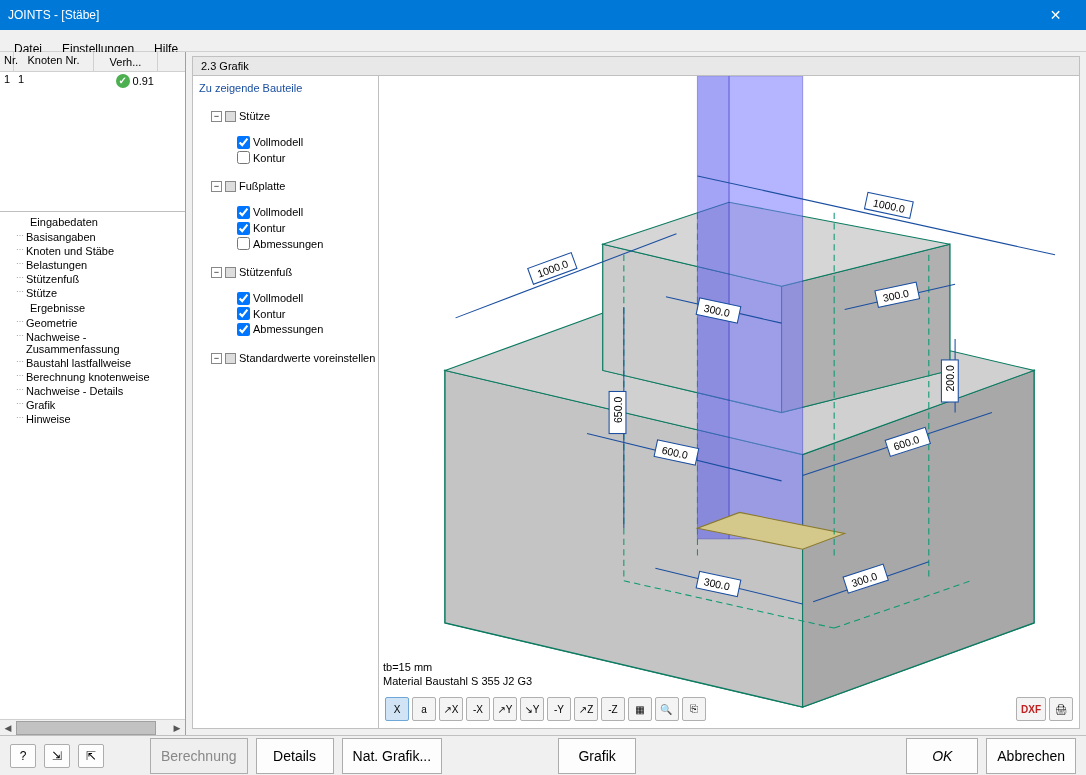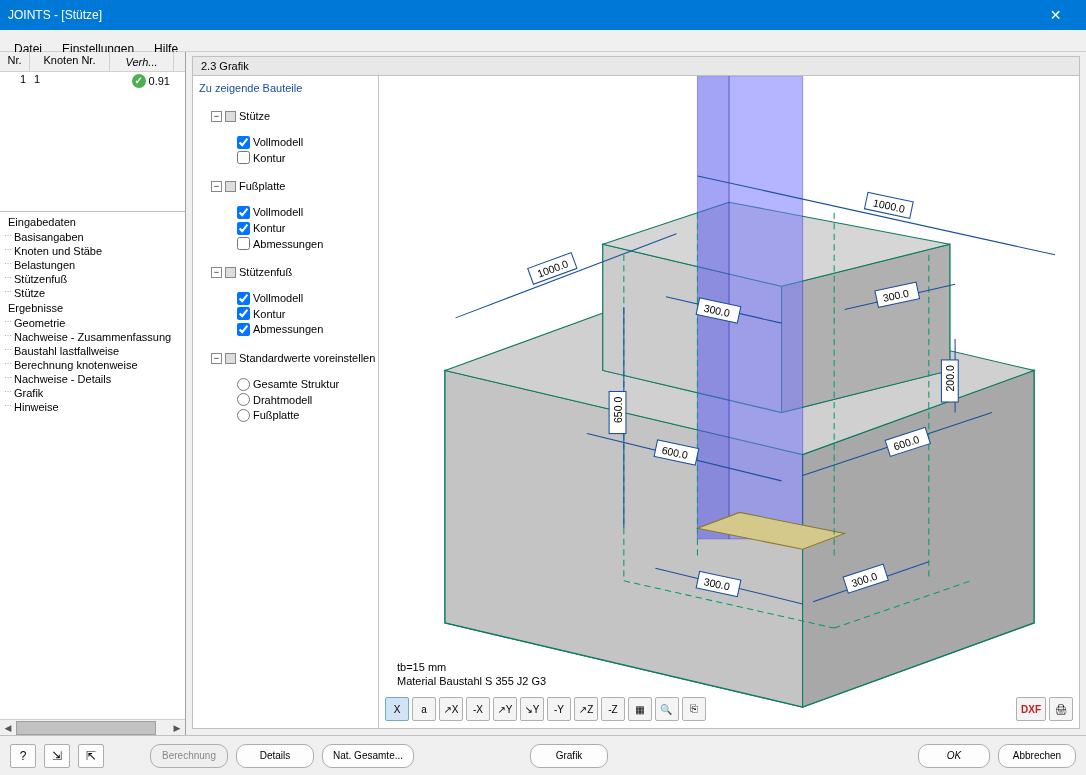--- a/index.html
+++ b/index.html
@@ -48,27 +48,27 @@
     border-right: 1px solid #a0a0a0;
     display: flex;
     flex-direction: column;
     background: #f6f6f6;
   }
   .table-section { flex: 0 0 160px; border-bottom: 1px solid #c0c0c0; background: #fff; overflow:hidden;}
   .table-header { display: flex; background: #f0f0f0; border-bottom: 1px solid #d0d0d0; height: 20px; }
   .table-header .cell { border-right: 1px solid #d0d0d0; padding: 2px 4px; font-size: 11px; text-align: center; }
   .table-row { display: flex; height: 18px; }
   .table-row .cell { padding: 1px 4px; font-size: 11px; }
-  .c-nr { width: 30px; text-align: right;}
+  .c-nr { width: 14px; text-align: right;}
   .c-knoten { width: 80px; }
   .c-verh { width: 64px; text-align: right; display: flex; align-items: center; justify-content: flex-end; gap: 3px; }
   .check-icon { color: #4caf50; font-weight: bold; font-size: 12px; display:inline-block; width:14px; height:14px; border-radius:50%; background:#4caf50; color:#fff; line-height:14px; text-align:center; font-size:10px;}
   .nav-section { flex: 1; background: #fff; overflow: auto; padding: 2px 0; font-size: 11px; }
-  .nav-section .nav-group { padding: 2px 8px; cursor: pointer; }
-  .nav-section .nav-item { padding: 1px 6px 1px 14px; cursor: pointer; position:relative; }
+  .nav-section .nav-group { padding: 2px 24px; cursor: pointer; margin-left: 6px; }
+  .nav-section .nav-item { padding: 1px 6px 1px 14px; cursor: pointer; position:relative;margin-left:12px; }
   .nav-section .nav-item::before { content:"⋯"; position:absolute; left:4px; color:#999; font-size:8px;}
   .right-area {
     flex: 1;
     display: flex;
     flex-direction: column;
     background: #f0f0f0;
     min-width:0;
   }
   .section-header {
     background: #e8e8e8;
@@ -103,73 +103,73 @@
   .tree label { vertical-align: middle;}
   .viewport {
     flex: 1;
     position: relative;
     overflow: hidden;
     background: #fff;
   }
   .viewport svg { width: 100%; height: 100%; }
   .dim-label { font-size: 10px; fill: #000; font-family: inherit; }
   .dim-box { fill:#fff; stroke:#1a4ea0; stroke-width:1;}
-  .info-text { position:absolute; left:18px; bottom:40px; font-size:11px; line-height:14px;}
+  .info-text { position:absolute; left:4px; bottom:40px; font-size:11px; line-height:14px;}
   .vp-toolbar { position:absolute; left:6px; bottom:6px; right:6px; height:26px; display:flex; gap:3px; align-items:center;}
   .vp-toolbar .spacer{flex:1;}
   .vp-btn { width:24px; height:24px; border:1px solid #b0b0b0; background:#f4f4f4; display:flex; align-items:center; justify-content:center; font-size:10px; cursor:pointer; border-radius:2px;}
   .vp-btn.active { background:#d0e4f5; border-color:#6ea8d8;}
   .bottom-bar {
     height: 40px;
     border-top: 1px solid #c0c0c0;
     background: #f0f0f0;
     display: flex;
     align-items: center;
     padding: 0 10px;
     gap: 8px;
   }
   .bottom-bar .spacer { flex:1; }
   .bottom-bar .btn {
-    height: 24px; min-width: 78px;
+    height: 36px; min-width: 78px;
     border: 1px solid #adadad; background:#fdfdfd;
-    padding: 0 10px; cursor:pointer; font-size:10px;
-    border-radius:10px;
+    padding: 0 10px; cursor:pointer; font-size:14px;
+    border-radius:0;
   }
   .bottom-bar .btn.disabled { color:#888; background:#efefef;}
   .bottom-bar .icon-btn {
     width:26px; height:24px; border:1px solid #adadad; background:#fdfdfd;
     display:flex; align-items:center; justify-content:center; border-radius:2px; cursor:pointer;
   }
   .scrollbar-horiz {
     height:16px; background:#f0f0f0; border-top:1px solid #d0d0d0; display:flex; align-items:center;
   }
   .scrollbar-horiz .thumb { height:14px; background:#c2c2c2; border:1px solid #a0a0a0;}
   .scrollbar-horiz .arrow { width:16px; height:16px; display:flex; align-items:center; justify-content:center; font-size:9px; color:#555; cursor:pointer;}
 </style>
 </head>
 <body>
 
 <div class="titlebar">
-  <span class="title">JOINTS - [Stütze]</span>
+  <span class="title">JOINTS - [Stäbe]</span>
   <div class="close">✕</div>
 </div>
 
 <div class="menubar">
   <div class="menu-item">Datei</div>
   <div class="menu-item">Einstellungen</div>
   <div class="menu-item">Hilfe</div>
 </div>
 
 <div class="main">
   <div class="left-panel">
     <div class="table-section">
       <div class="table-header">
         <div class="cell c-nr">Nr.</div>
         <div class="cell c-knoten">Knoten Nr.</div>
-        <div class="cell c-verh" style="justify-content:center;font-style:italic;">Verh...</div>
+        <div class="cell c-verh" style="justify-content:center;">Verh...</div>
       </div>
       <div class="table-row">
         <div class="cell c-nr">1</div>
         <div class="cell c-knoten">1</div>
         <div class="cell c-verh">
           <span class="check-icon">✓</span>
           <span>0.91</span>
         </div>
       </div>
     </div>
@@ -218,25 +218,20 @@
               </ul>
             </li>
             <li><span class="toggle">−</span><span class="node-icon"></span><label>Stützenfuß</label>
               <ul>
                 <li><input type="checkbox" checked="" style=""><label>Vollmodell</label></li>
                 <li><input type="checkbox" checked="" style=""><label>Kontur</label></li>
                 <li><input type="checkbox" checked="" style=""><label>Abmessungen</label></li>
               </ul>
             </li>
             <li><span class="toggle">−</span><span class="node-icon"></span><label>Standardwerte voreinstellen</label>
-              <ul>
-                <li><input type="radio" name="std" style=""><label>Gesamte Struktur</label></li>
-                <li><input type="radio" name="std" style=""><label>Drahtmodell</label></li>
-                <li><input type="radio" name="std" style=""><label>Fußplatte</label></li>
-              </ul>
             </li>
           </ul>
         </div>
       </div>
 
       <div class="viewport">
         <svg viewBox="0 0 660 620">
 
           <polygon points="60,280 400,360 620,280 620,520 400,600 60,520" fill="#b8b8b8" stroke="#0a7a60" stroke-width="1.5"></polygon>
           <polygon points="60,280 400,360 400,600 60,520" fill="#c4c4c4" stroke="#0a7a60"></polygon>
@@ -326,19 +321,19 @@
   </div>
 </div>
 
 <div class="bottom-bar">
   <div class="icon-btn">?</div>
   <div class="icon-btn">⇲</div>
   <div class="icon-btn">⇱</div>
   <div style="width:30px;"></div>
   <button class="btn disabled">Berechnung</button>
   <button class="btn">Details</button>
-  <button class="btn">Nat. Gesamte...</button>
+  <button class="btn">Nat. Grafik...</button>
   <div style="width:100px;"></div>
   <button class="btn">Grafik</button>
   <div class="spacer"></div>
   <button class="btn" style="min-width:72px;font-style:italic;">OK</button>
   <button class="btn">Abbrechen</button>
 </div>
 
 </body></html>

